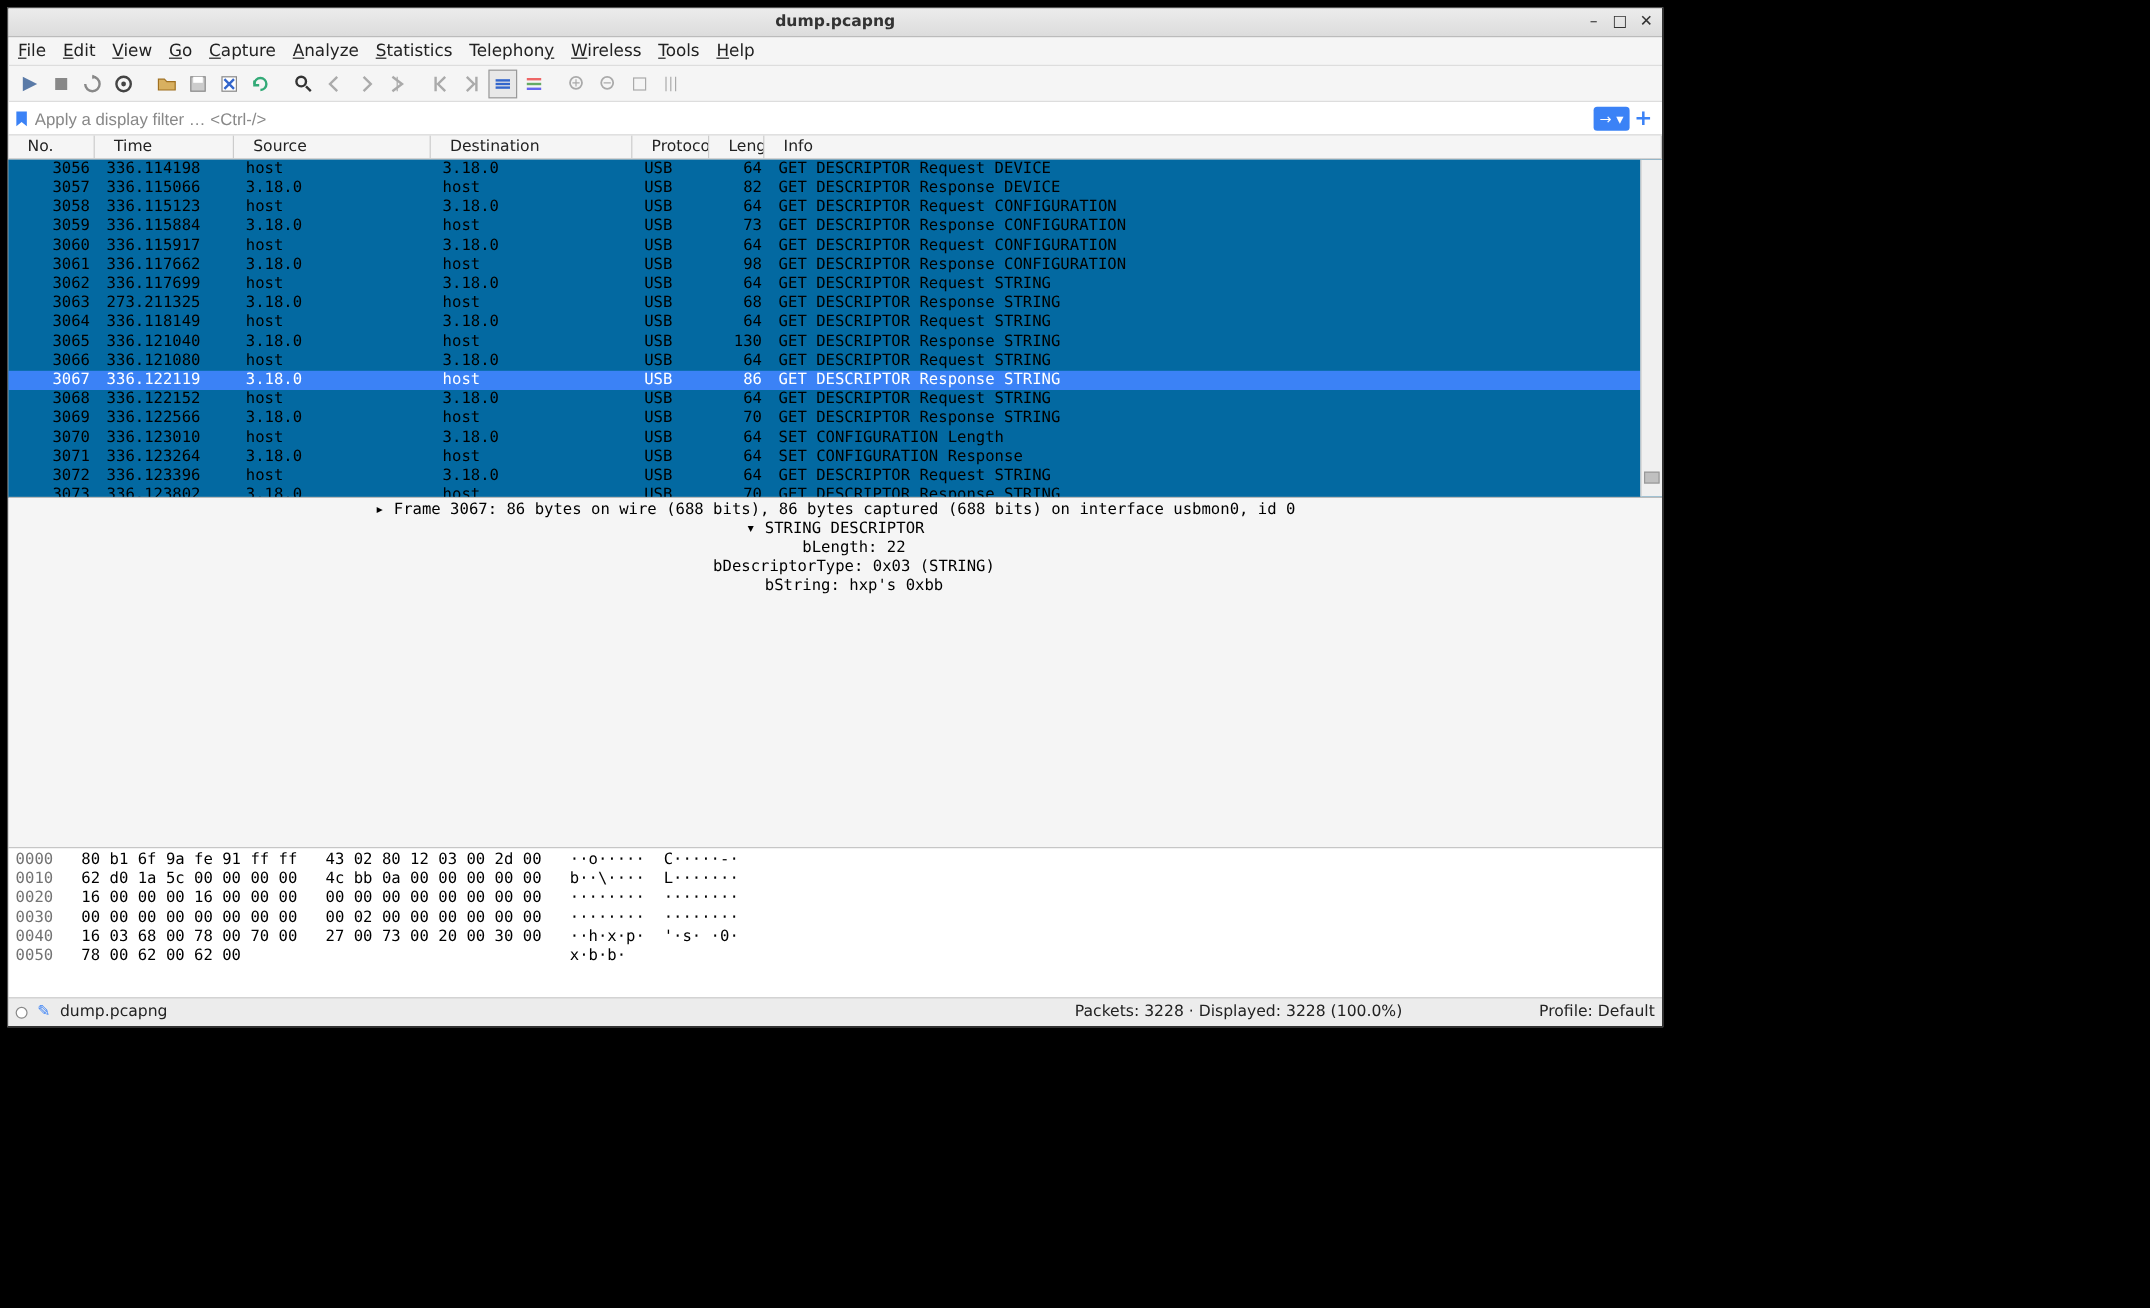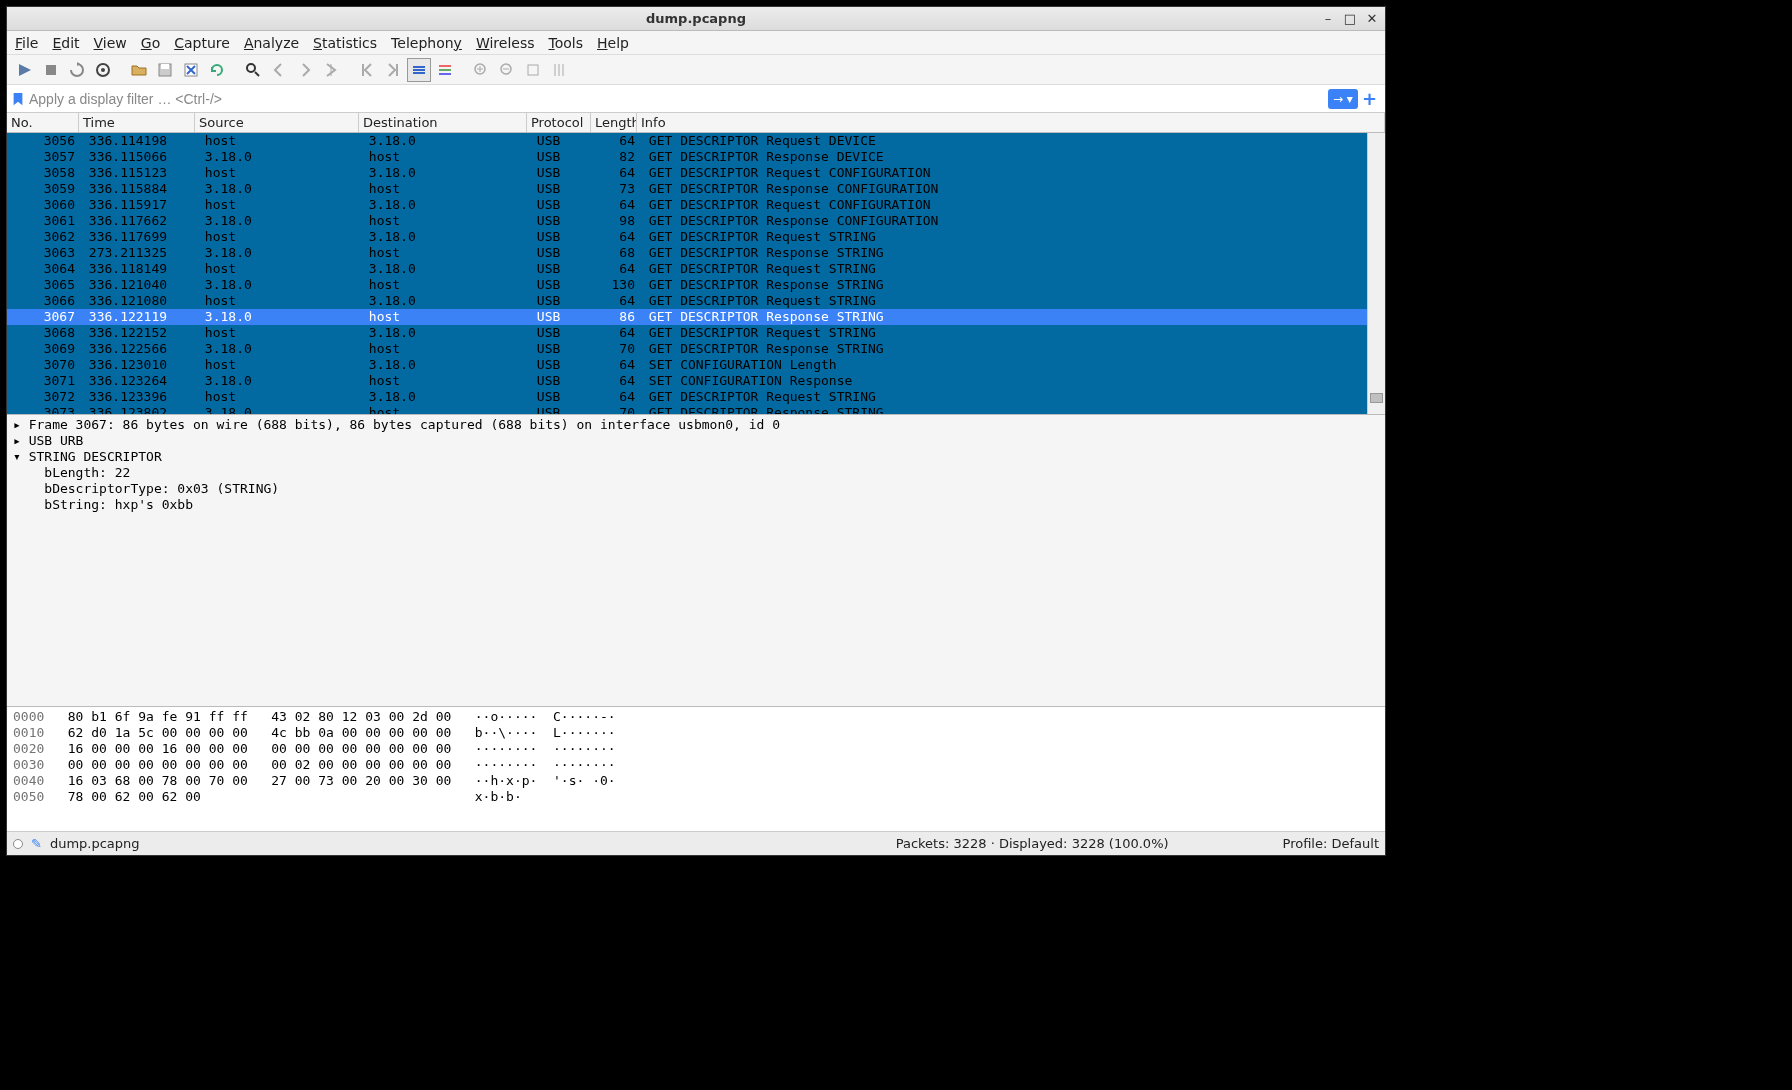--- a/index.html
+++ b/index.html
@@ -16,30 +16,30 @@
   .toolbar .tb { width: 24px; height: 24px; border: 1px solid transparent; display: inline-flex; align-items: center; justify-content: center; color: #555; font-size: 14px; }
   .toolbar .sep { width: 8px; }
   .toolbar svg { width: 16px; height: 16px; }
   .filterbar { height: 28px; background: #fff; border-bottom: 1px solid #ccc; display: flex; align-items: center; padding: 0 4px; }
   .filterbar .bm { width: 14px; height: 14px; margin-right: 4px; }
   .filterbar input { flex: 1; border: none; outline: none; font-size: 14px; color: #333; background: transparent; }
   .filterbar input::placeholder { color: #888; }
   .filterbar .arrowbtn { width: 30px; height: 20px; background: #3b82f6; border-radius: 3px; margin-left: 4px; display: flex; align-items: center; justify-content: center; color: #fff; font-size: 12px; }
   .filterbar .plus { color: #3b82f6; font-size: 18px; font-weight: bold; margin: 0 4px; }
   .headers { height: 20px; background: #f5f5f5; border-bottom: 1px solid #bbb; display: flex; font-size: 13px; color: #222; position: relative; }
-  .headers .h { border-right: 1px solid #ccc; padding: 2px 4px; overflow: hidden; white-space: nowrap; }
+  .headers .h { border-right: 1px solid #ccc; padding: 2px 16px; overflow: hidden; white-space: nowrap; }
   .packetlist { height: 282px; background: #0369a1; overflow: hidden; font-family: "DejaVu Sans Mono","Courier New",monospace; font-size: 13px; color: #000; position: relative; border-bottom: 1px solid #bbb; }
   .packetlist .rows { position: absolute; top: 0; left: 0; right: 18px; }
   .packetlist .row { height: 16px; display: flex; white-space: pre; }
   .packetlist .row.sel { background: #3b82f6; color: #fff; }
   .packetlist .row span { overflow: hidden; }
   .packetlist .scrollbar { position: absolute; right: 0; top: 0; bottom: 0; width: 18px; background: #f0f0f0; border-left: 1px solid #ccc; }
   .packetlist .scrollbar .thumb { position: absolute; left: 2px; right: 2px; background: #c0c0c0; border: 1px solid #999; }
   .details { height: 292px; background: #f5f5f5; border-bottom: 1px solid #bbb; font-family: "DejaVu Sans Mono","Courier New",monospace; font-size: 13px; color: #000; padding: 2px 6px; overflow: hidden; }
-  .details .line { height: 16px; white-space: pre; }
+  .details .line { height: 16px; white-space: pre; text-align: center; }
   .hexview { flex: 1; min-height: 0; background: #fff; font-family: "DejaVu Sans Mono","Courier New",monospace; font-size: 13px; color: #000; padding: 2px 6px; overflow: hidden; }
   .hexview .hline { height: 16px; white-space: pre; }
   .hexview .off { color: #737373; }
   .statusbar { height: 24px; background: #ececec; border-top: 1px solid #ccc; display: flex; align-items: center; font-size: 13px; color: #222; padding: 0 6px; }
   .statusbar .sb-left { display: flex; align-items: center; gap: 8px; }
   .statusbar .dot { width: 10px; height: 10px; border-radius: 50%; border: 1px solid #888; background: #fff; }
   .statusbar .mid { margin-left: auto; margin-right: 114px; }
   .col-no { width: 72px; text-align: right; padding-right: 4px; }
   .col-time { width: 116px; padding-left: 2px; }
   .col-src { width: 164px; padding-left: 2px; }
@@ -236,21 +236,20 @@
         <div class="row"><span class="col-no">3072</span><span class="col-time"> 336.123396</span><span class="col-src"> host</span><span class="col-dst"> 3.18.0</span><span class="col-proto"> USB</span><span class="col-len">64</span><span class="col-info"> GET DESCRIPTOR Request STRING</span></div>
         <div class="row"><span class="col-no">3073</span><span class="col-time"> 336.123802</span><span class="col-src"> 3.18.0</span><span class="col-dst"> host</span><span class="col-proto"> USB</span><span class="col-len">70</span><span class="col-info"> GET DESCRIPTOR Response STRING</span></div>
       </div>
     <div class="scrollbar">
       <div class="thumb" style="top:260px;height:10px;"></div>
     </div>
   </div>
 
   <div class="details" id="details-pane">
       <div class="line">▸ Frame 3067: 86 bytes on wire (688 bits), 86 bytes captured (688 bits) on interface usbmon0, id 0</div>
-      <div class="line">▸ USB URB</div>
       <div class="line">▾ STRING DESCRIPTOR</div>
       <div class="line">    bLength: 22</div>
       <div class="line">    bDescriptorType: 0x03 (STRING)</div>
       <div class="line">    bString: hxp's 0xbb</div>
     </div>
 
   <div class="hexview" id="hex-pane">
       <div class="hline"><span class="off">0000</span>   80 b1 6f 9a fe 91 ff ff   43 02 80 12 03 00 2d 00   ··o·····  C·····-·</div>
       <div class="hline"><span class="off">0010</span>   62 d0 1a 5c 00 00 00 00   4c bb 0a 00 00 00 00 00   b··\····  L·······</div>
       <div class="hline"><span class="off">0020</span>   16 00 00 00 16 00 00 00   00 00 00 00 00 00 00 00   ········  ········</div>

